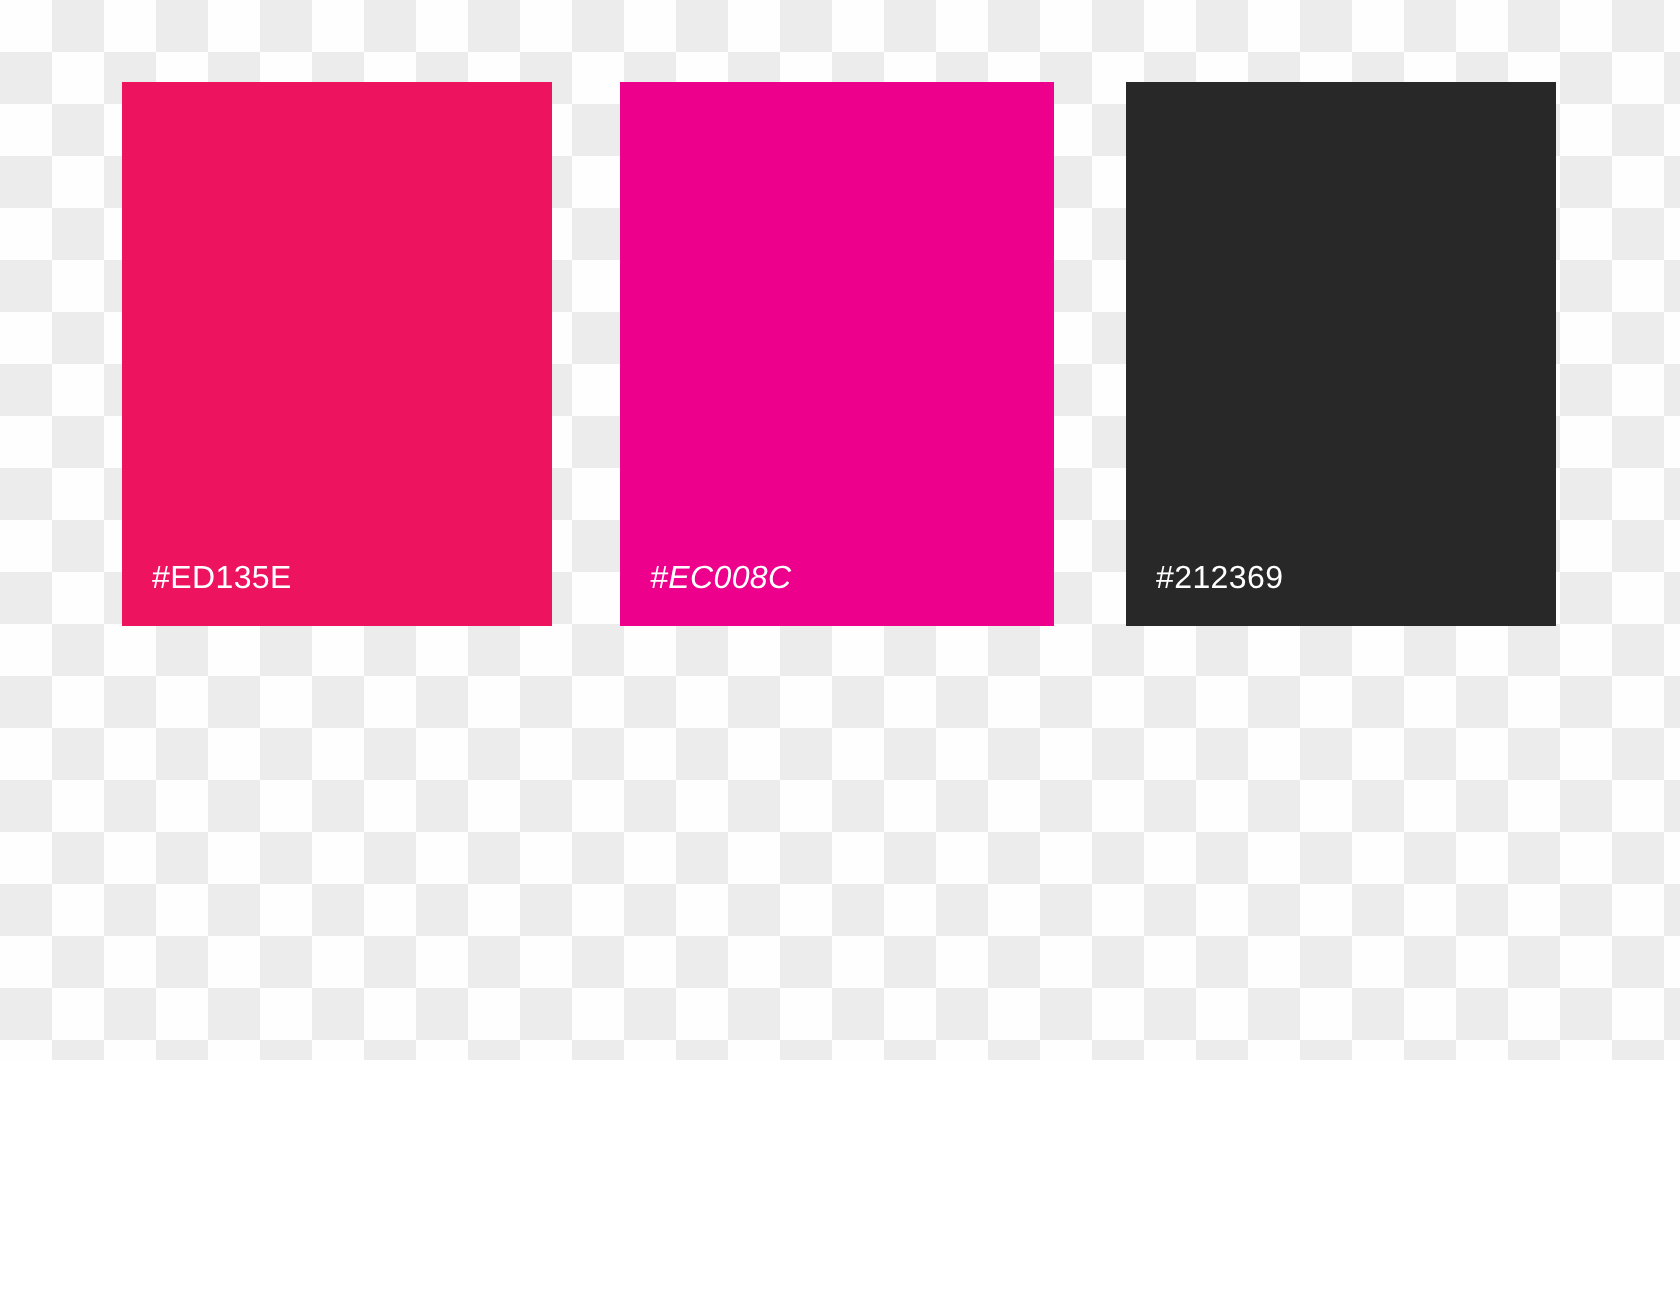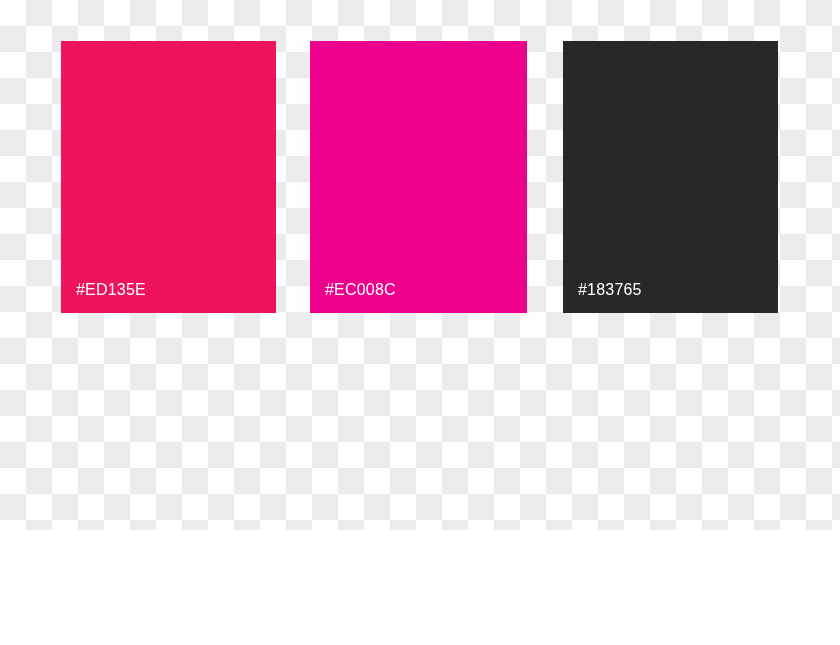--- a/index.html
+++ b/index.html
@@ -71,22 +71,22 @@
 </style>
 </head>
 <body>
 
 <div id="palette-canvas" style="background-color: rgb(254, 254, 254); background-image: linear-gradient(45deg, rgb(236, 236, 236) 25%, transparent 25%, transparent 75%, rgb(236, 236, 236) 75%), linear-gradient(45deg, rgb(236, 236, 236) 25%, transparent 25%, transparent 75%, rgb(236, 236, 236) 75%); background-size: 52px 52px; background-position: 0px 0px, 26px 26px;">
 
   <div class="swatch swatch-row" id="swatch-1" style="background-color: rgb(237, 19, 94);">
     <span class="swatch-label" style="color: rgb(255, 255, 255);">#ED135E</span>
   </div>
 
-  <div class="swatch swatch-row" id="swatch-2" style="background-color: rgb(236, 0, 140);">
+  <div class="swatch swatch-row" id="swatch-2" style="background-color: rgb(236, 0, 140); font-style: italic;">
     <span class="swatch-label" style="color: rgb(255, 255, 255);">#EC008C</span>
   </div>
 
   <div class="swatch swatch-row" id="swatch-3" style="background-color: rgb(40, 40, 41);">
-    <span class="swatch-label" style="color: rgb(255, 255, 255);">#183765</span>
+    <span class="swatch-label" style="color: rgb(255, 255, 255);">#212369</span>
   </div>
 
 
 </div>
 
 </body></html>

